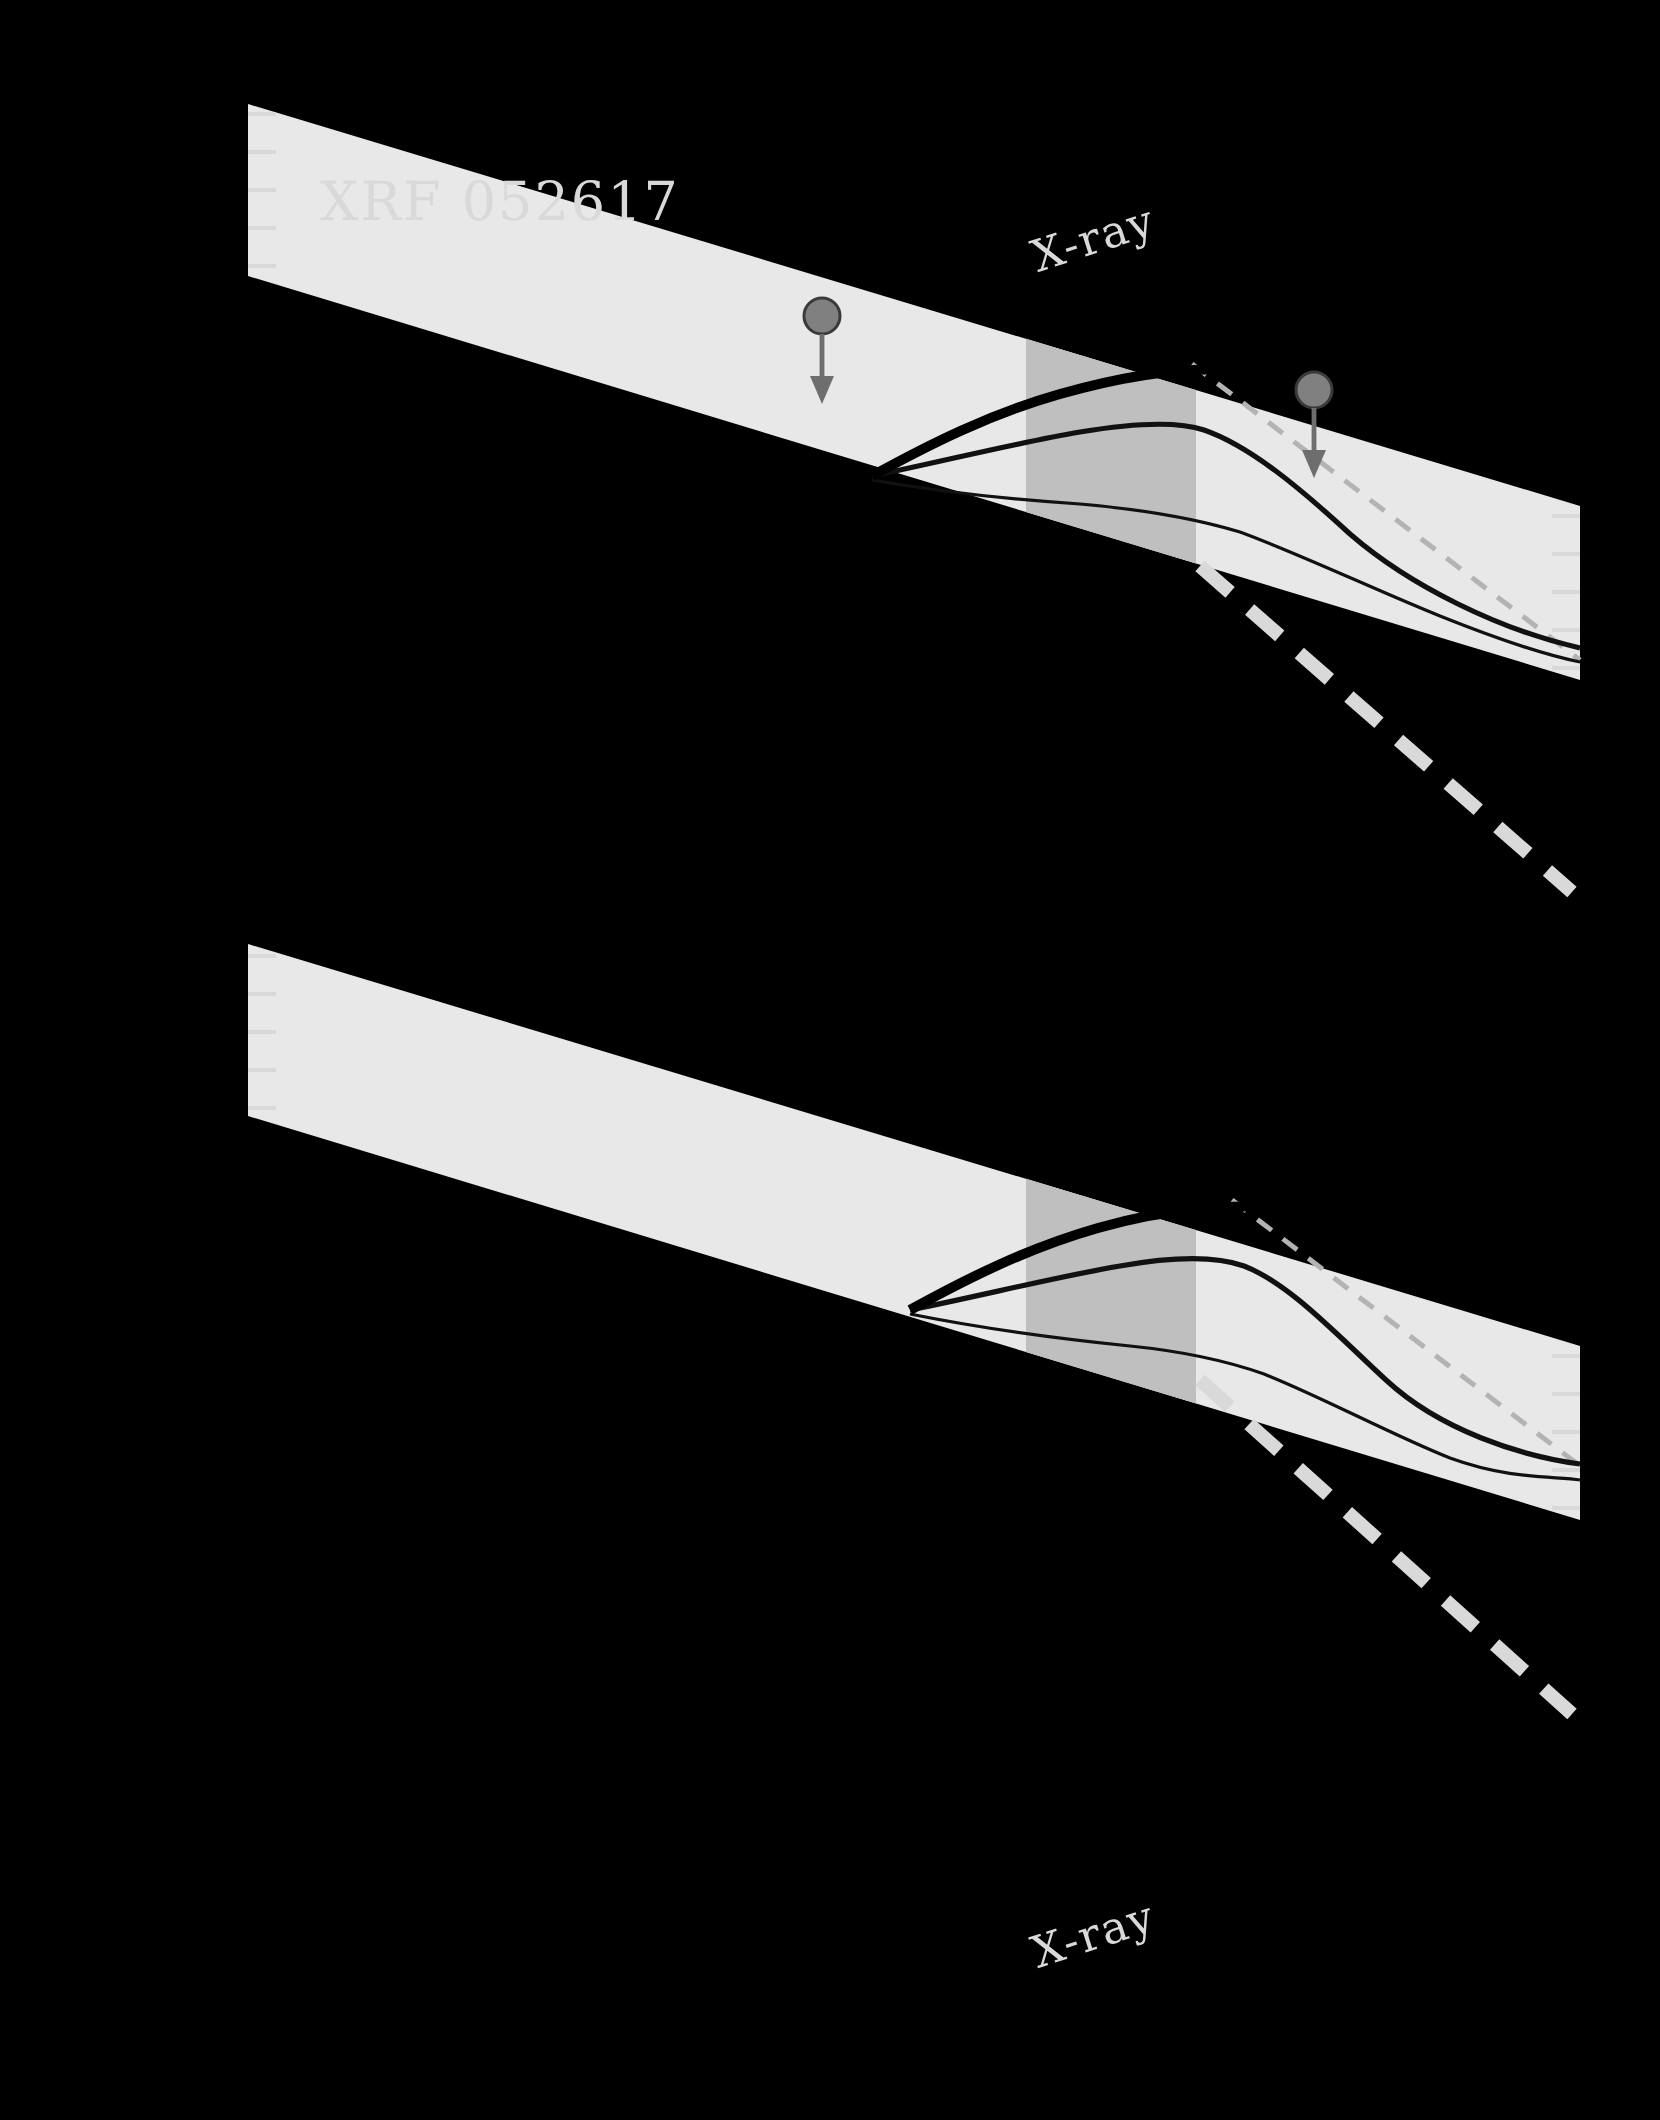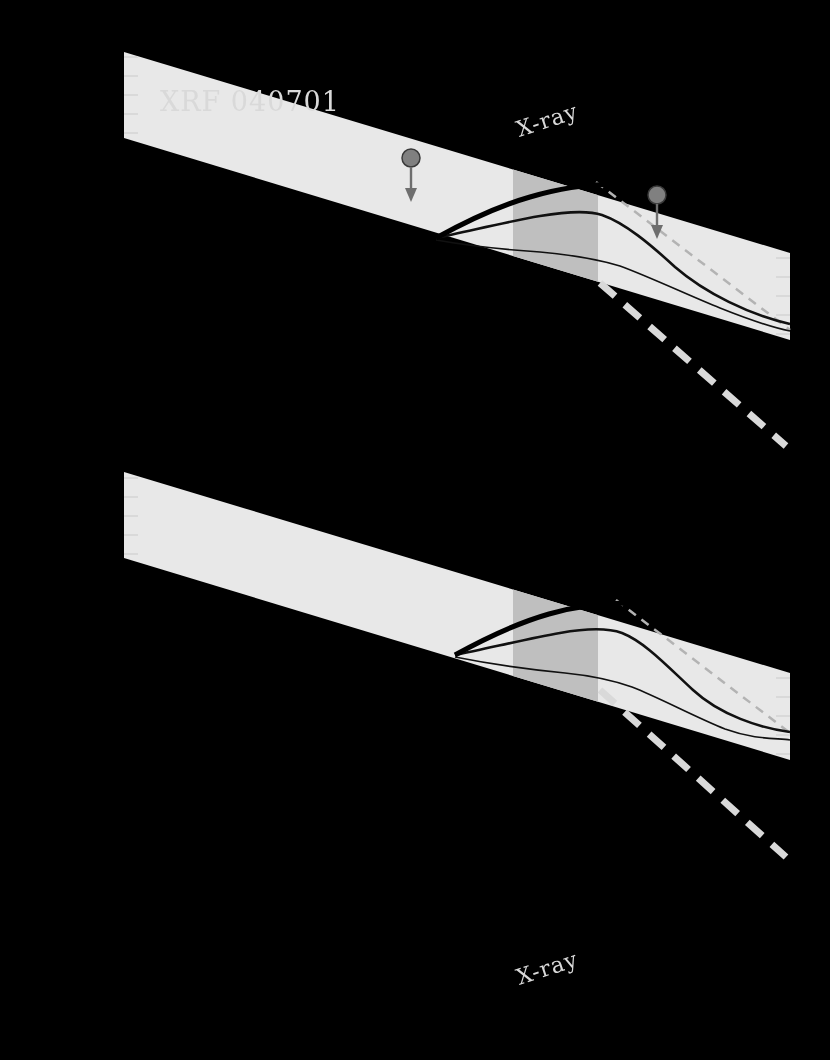--- a/index.html
+++ b/index.html
@@ -94,21 +94,21 @@
         <polygon points="411,202 405,188 417,188" fill="#6e6e6e"></polygon>
       </g>
 
       <g>
         <circle cx="657" cy="195" r="9" fill="#808080" stroke="#3a3a3a" stroke-width="1.5"></circle>
         <line x1="657" y1="204" x2="657" y2="231" stroke="#6e6e6e" stroke-width="2.4"></line>
         <polygon points="657,239 651,225 663,225" fill="#6e6e6e"></polygon>
       </g>
     </svg>
 
-    <div class="label-text grb-label" style="left:160px; top:86px;">XRF 040701</div>
+    <div class="label-text grb-label" style="left:160px; top:86px;">XRF 052617</div>
     <div class="label-text xray-label" style="left:513px; top:118px;">X-ray</div>
   </div>
 
   <div class="panel" id="panel-bottom">
     <svg width="830" height="470" viewBox="0 0 830 470">
       <defs>
         <clipPath id="clip-bottom-band">
           <polygon points="124,32 790,233 790,320 124,118"></polygon>
         </clipPath>
       </defs>

